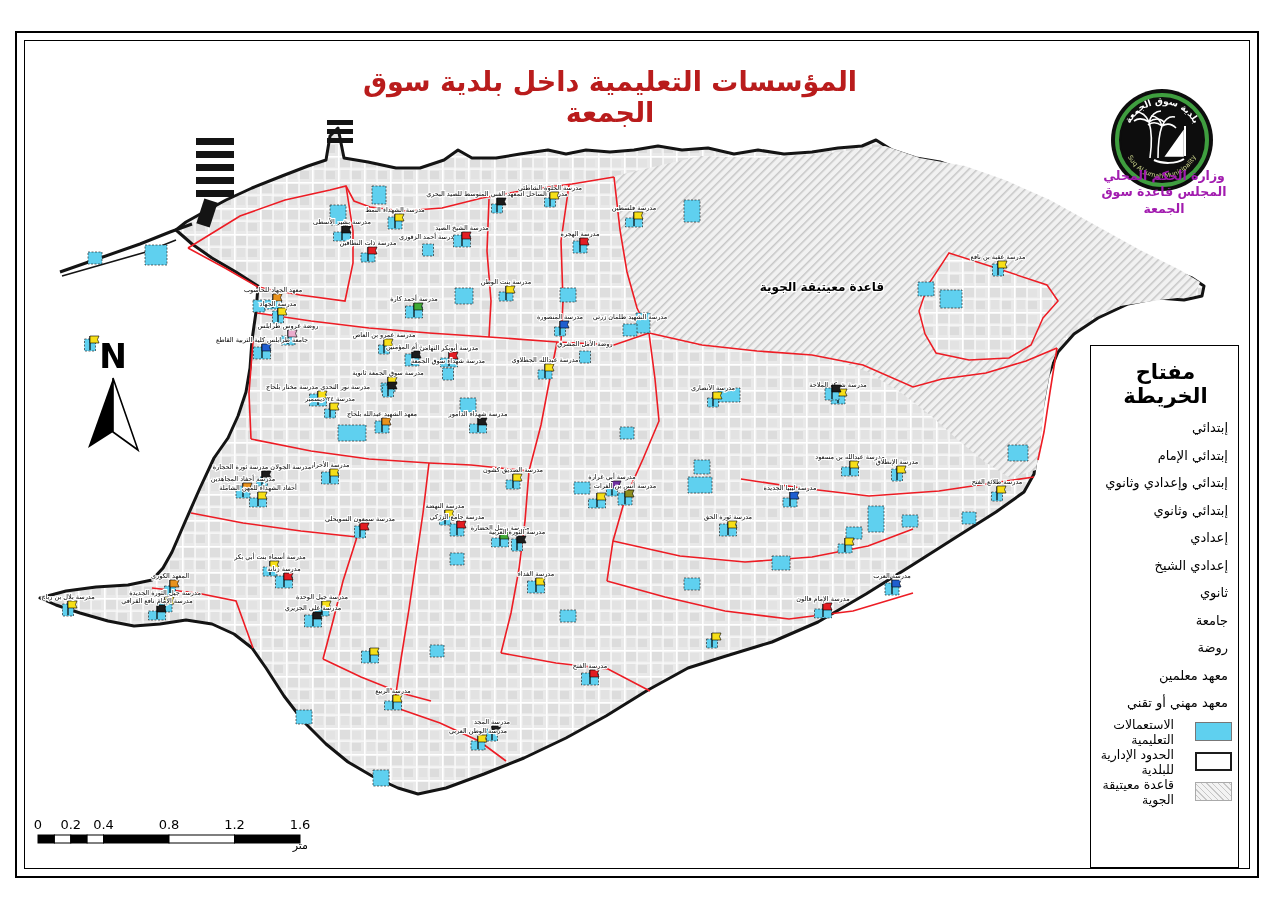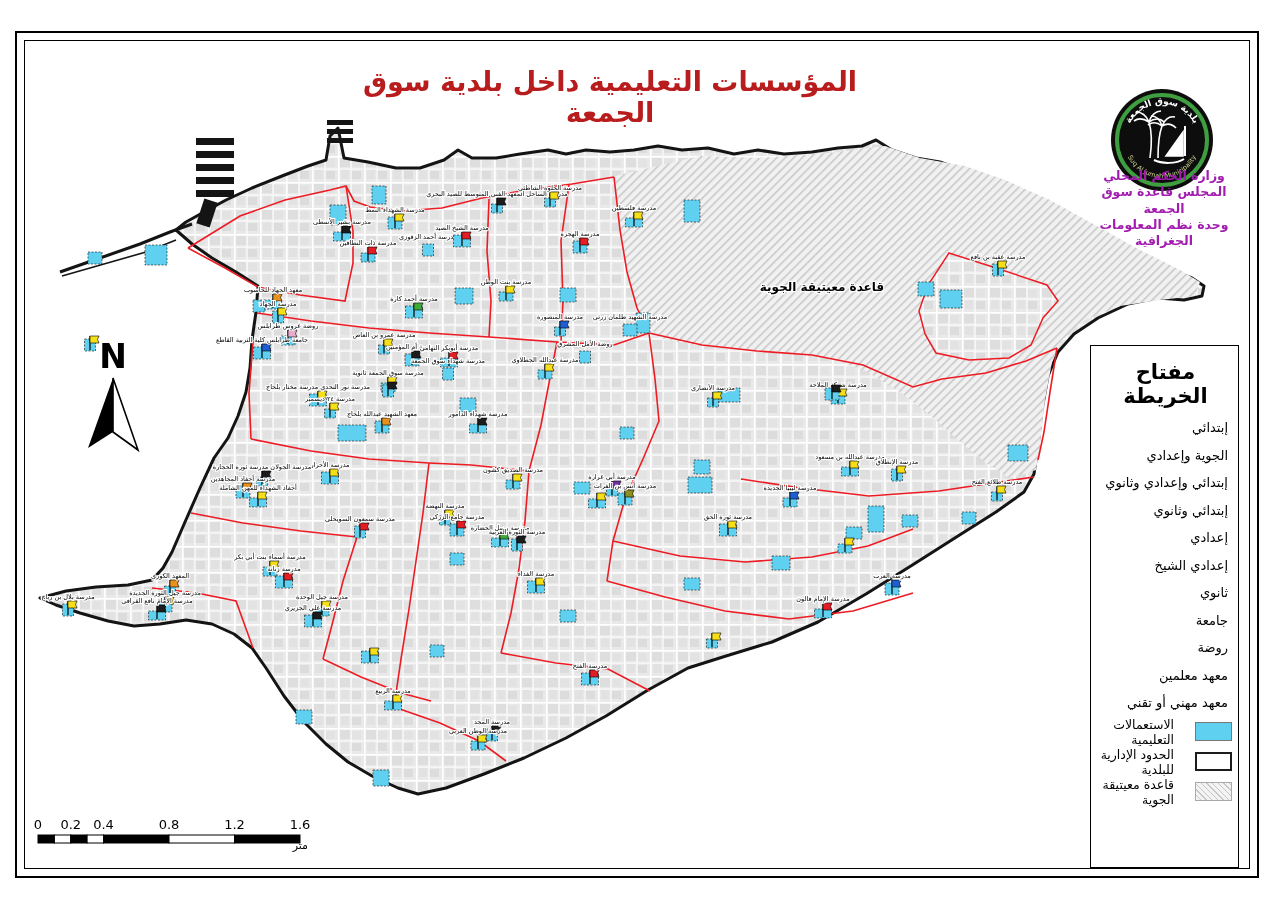--- a/index.html
+++ b/index.html
@@ -583,28 +583,27 @@
     <textPath id="logo-ar" href="#arcTop" startOffset="50%" text-anchor="middle">بلدية سوق الجمعة</textPath>
   </text>
   <text font-size="6.5" fill="#cdd78d">
     <textPath id="logo-en" href="#arcBot" startOffset="50%" text-anchor="middle">Suq Al Jumah Municipality</textPath>
   </text>
 </svg>
 
 <div class="abs org-block">
   <div>وزارة الحكم المحلي</div>
   <div>المجلس قاعدة سوق الجمعة</div>
-  <div>وحدة نظم المعلومات الجغرافية</div>
 </div>
 
 <div class="abs legend-panel">
   <div class="legend-title">مفتاح الخريطة</div>
   <div id="legend-types">
       <div class="lt-item">إبتدائي</div>
-      <div class="lt-item">الجوية وإعدادي</div>
+      <div class="lt-item">إبتدائي الإمام</div>
       <div class="lt-item">إبتدائي وإعدادي وثانوي</div>
       <div class="lt-item">إبتدائي وثانوي</div>
       <div class="lt-item">إعدادي</div>
       <div class="lt-item">إعدادي الشيخ</div>
       <div class="lt-item">ثانوي</div>
       <div class="lt-item">جامعة</div>
       <div class="lt-item">روضة</div>
       <div class="lt-item">معهد معلمين</div>
       <div class="lt-item">معهد مهني أو تقني</div>
     </div>

